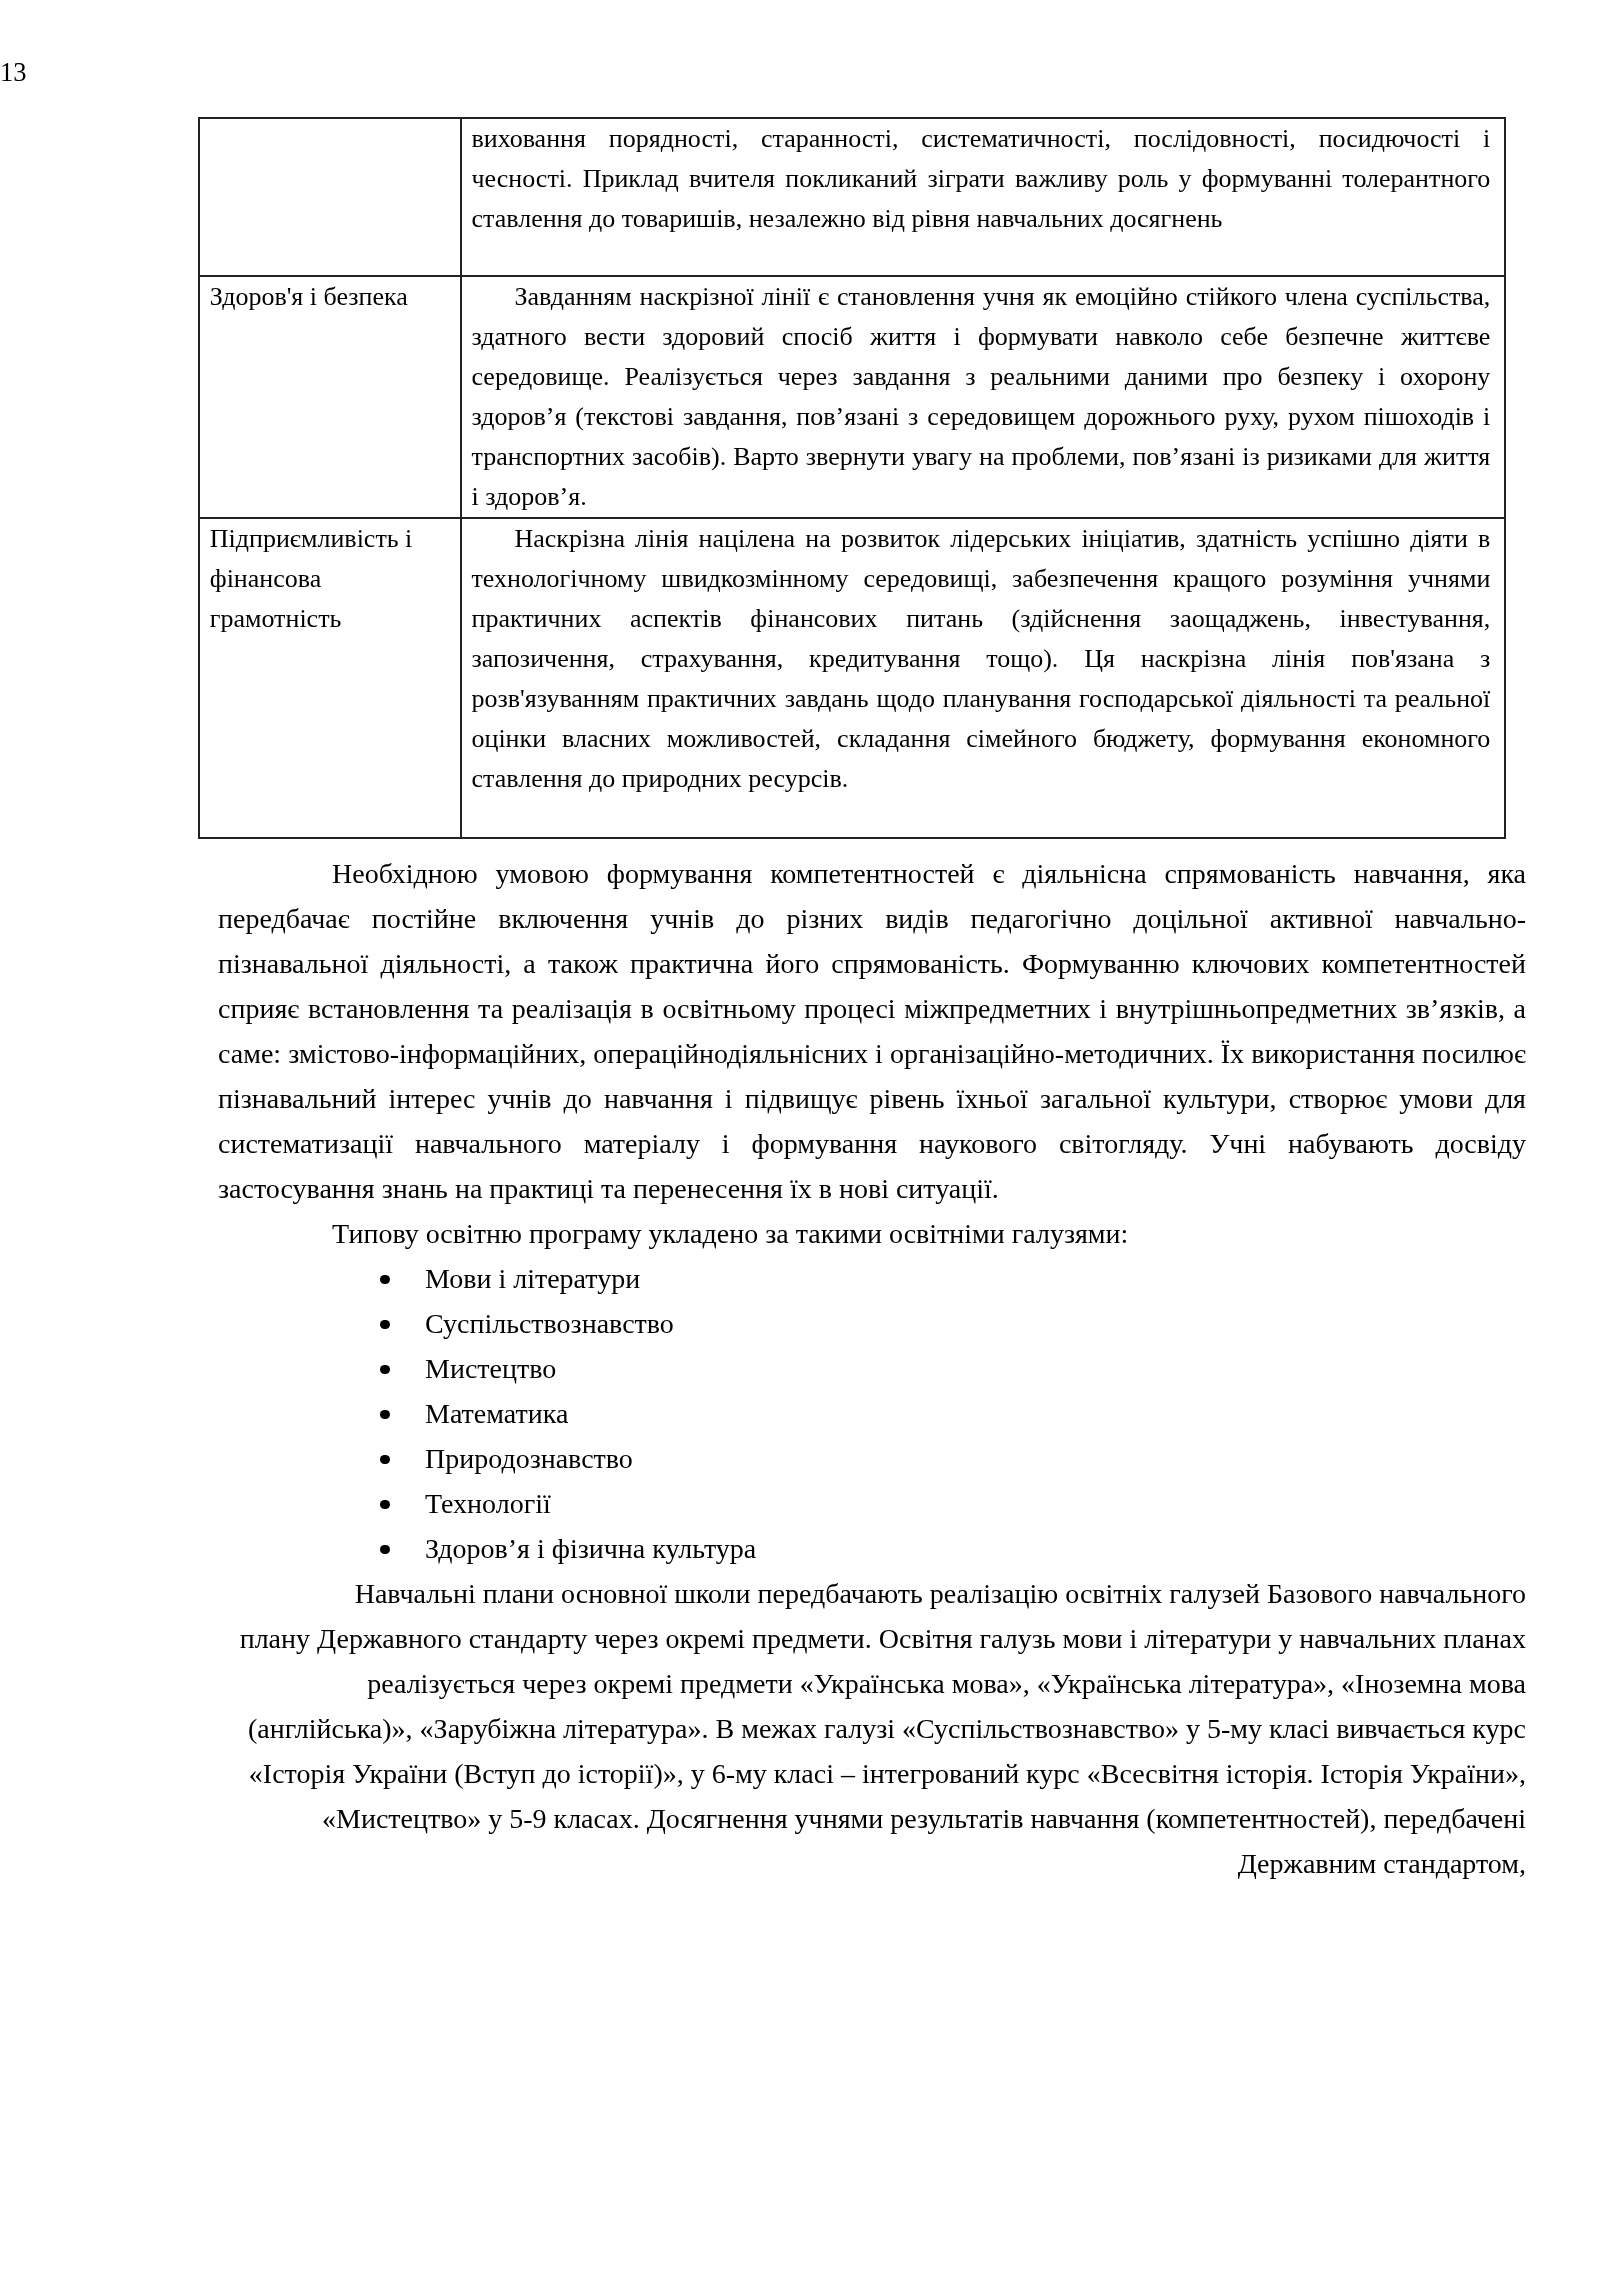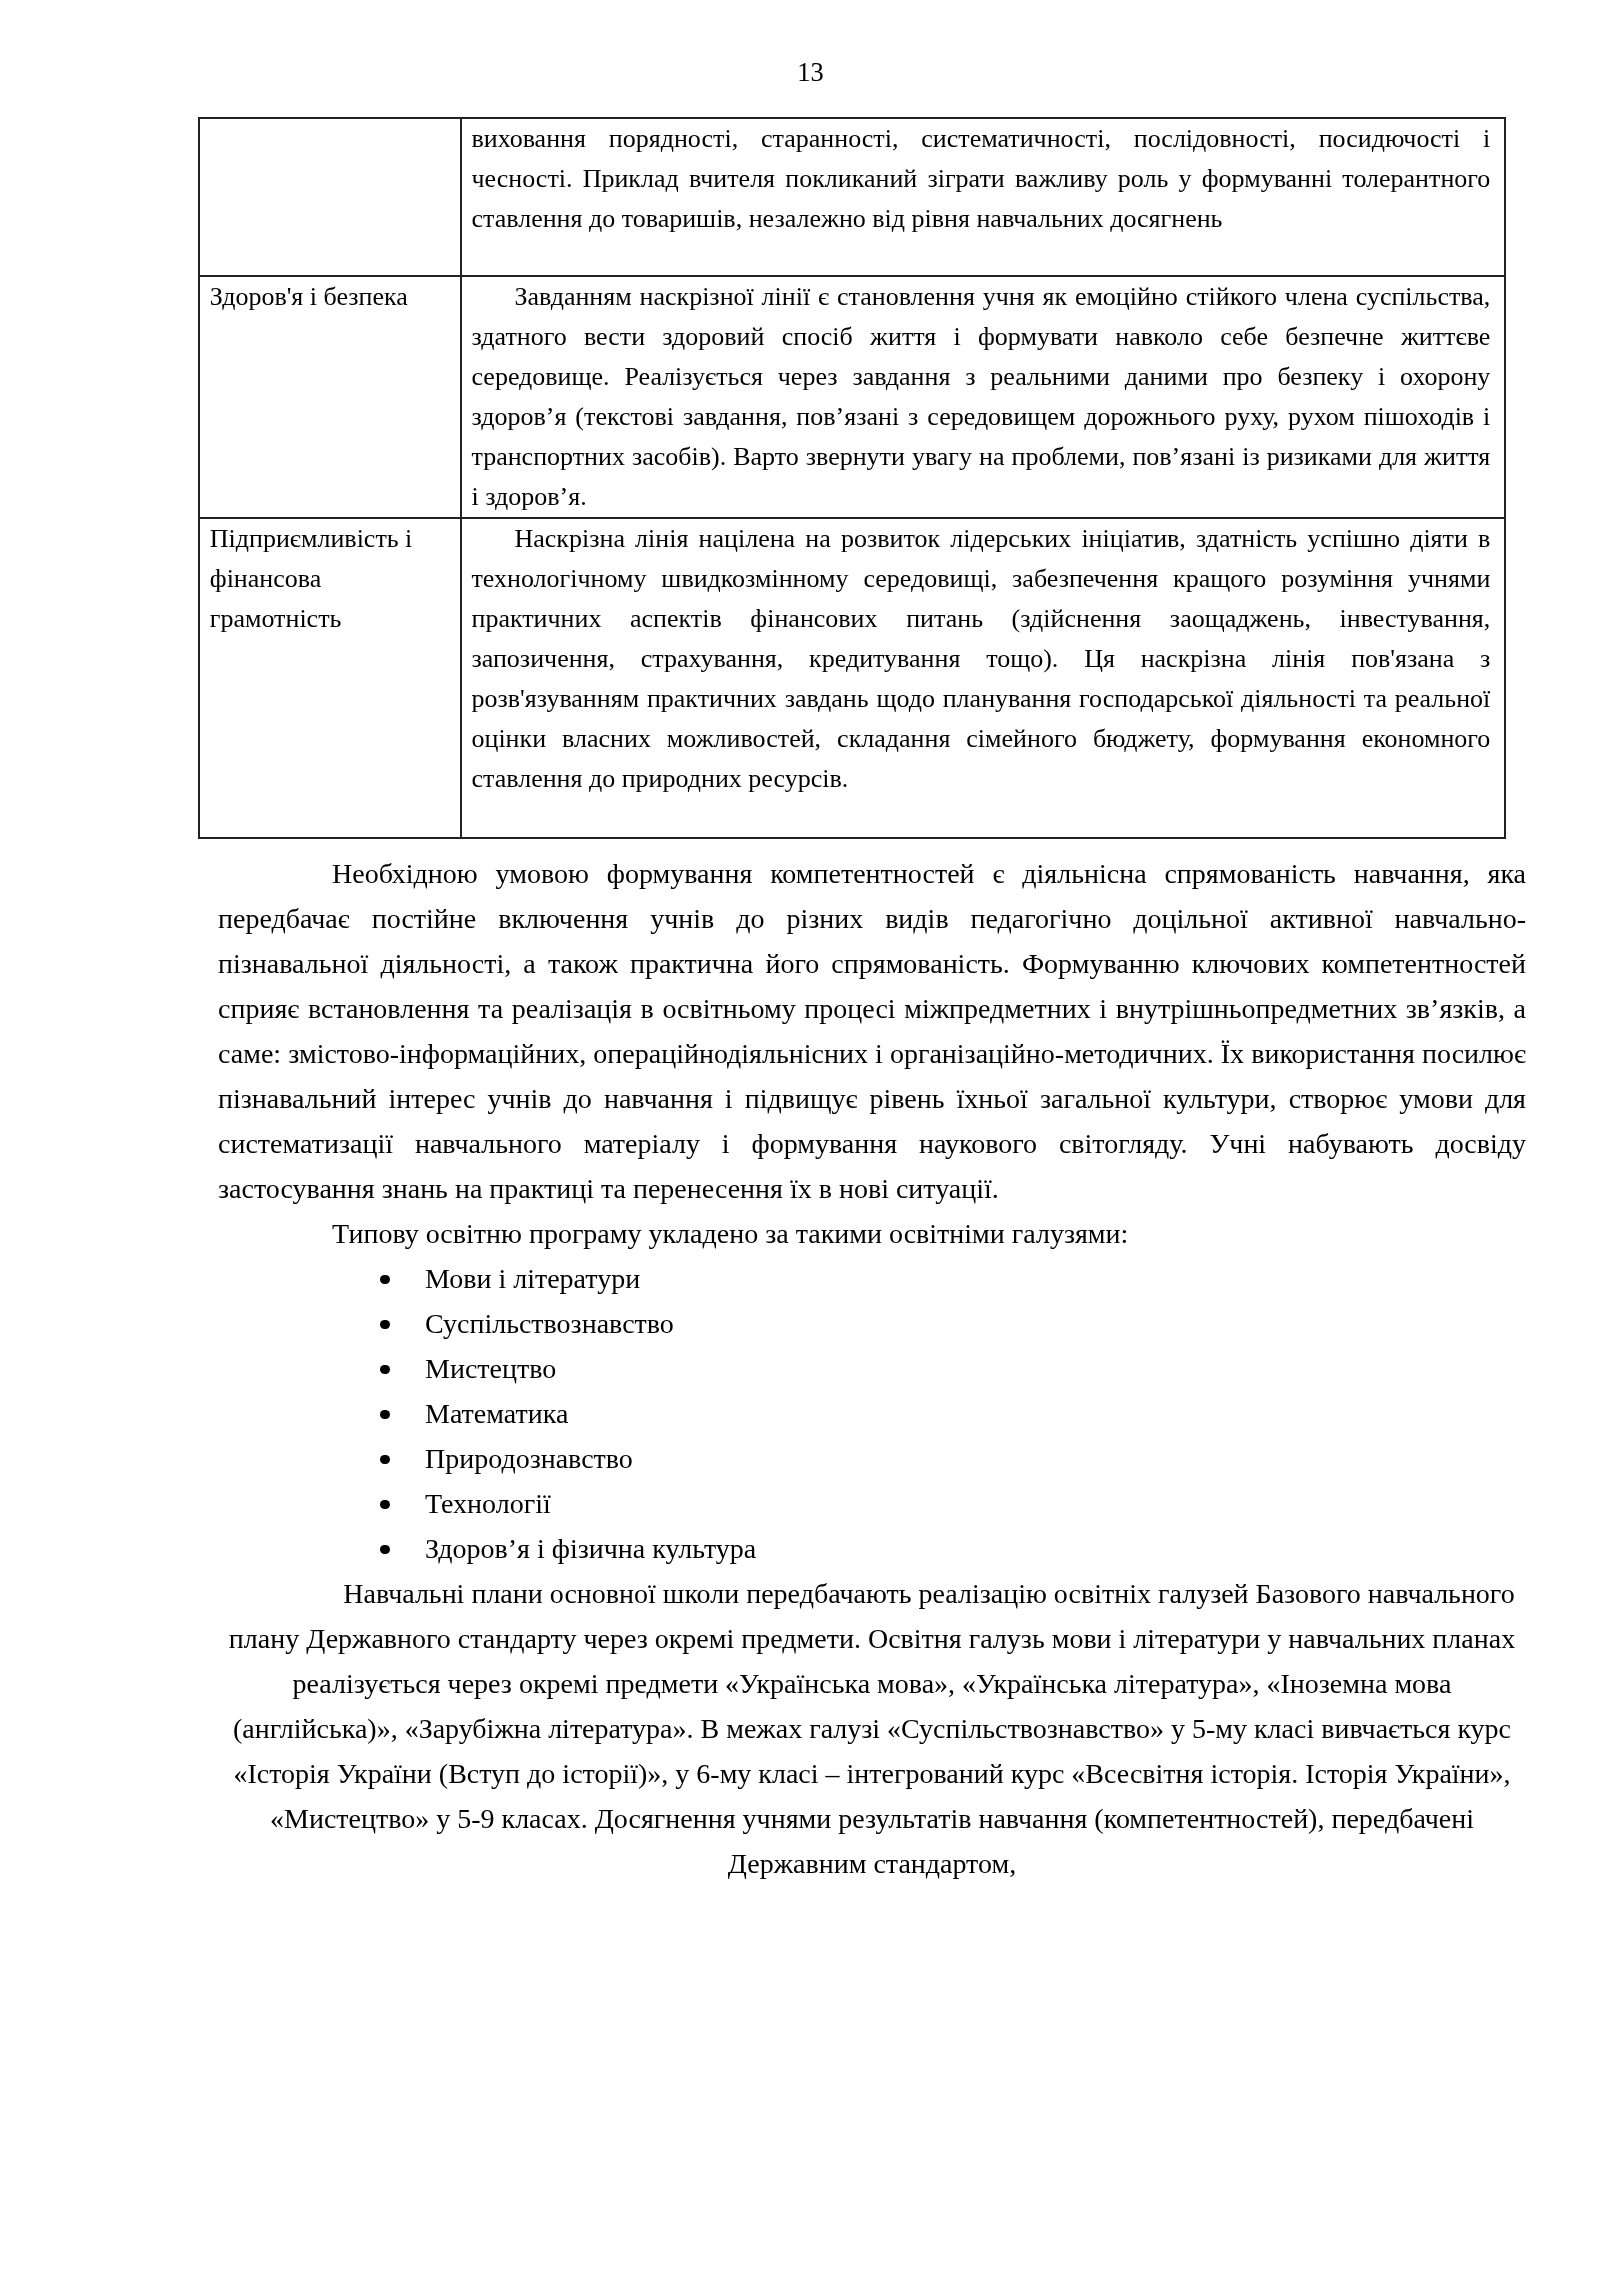--- a/index.html
+++ b/index.html
@@ -2,42 +2,42 @@
 <html><head>
 <meta charset="utf-8">
 <style>
   html, body { margin: 0; padding: 0; background: #ffffff; }
   body {
     width: 1621px; height: 2293px; position: relative; overflow: hidden;
     font-family: "Liberation Serif", "DejaVu Serif", serif; color: #000;
   }
   .page-number {
     position: absolute; top: 57px; left: 0; width: 1621px;
-    text-align: center; font-size: 26.5px; line-height: 31px;
+    text-align: left; font-size: 26.5px; line-height: 31px;
   }
   .cc-table {
     position: absolute; left: 198px; top: 117px; width: 1308px;
     border-collapse: collapse; table-layout: fixed;
     font-size: 26px; line-height: 40px;
   }
   .cc-table td {
     border: 2px solid #222; vertical-align: top; padding: 0;
   }
   .cc-table td.name { width: 244px; padding: 0 5.9px 0 9.8px; text-align: left; }
   .cc-table td.desc { padding: 0 13.7px 0 9.8px; text-align: justify; margin-top: 41px; }
   .cc-table td.desc .indent { display: inline-block; width: 43px; }
   .cc-table tr.r1 td { height: 156px; }
   .cc-table tr.r2 td { height: 236px; }
   .cc-table tr.r3 td { height: 318px; border-radius: 18px; }
   .body-text {
     position: absolute; left: 198px; top: 851px; width: 1308px;
     font-size: 28px; line-height: 45px; margin-left: 20px;
   }
   .body-text p { margin: 0; text-align: justify; text-indent: 114px; }
-  .body-text p.last-left { text-align: center; }
+  .body-text p.last-left { text-align: right; }
   .bullet-list { list-style: none; margin: 0; padding: 0; }
   .bullet-list li {
     position: relative; padding-left: 207px; height: 45px; line-height: 45px;
   }
   .bullet-list li .dot {
     position: absolute; left: 162px; top: 18.6px; width: 9.8px; height: 9.8px;
     border-radius: 50%; background: #000;
   }
 </style>
 </head>

